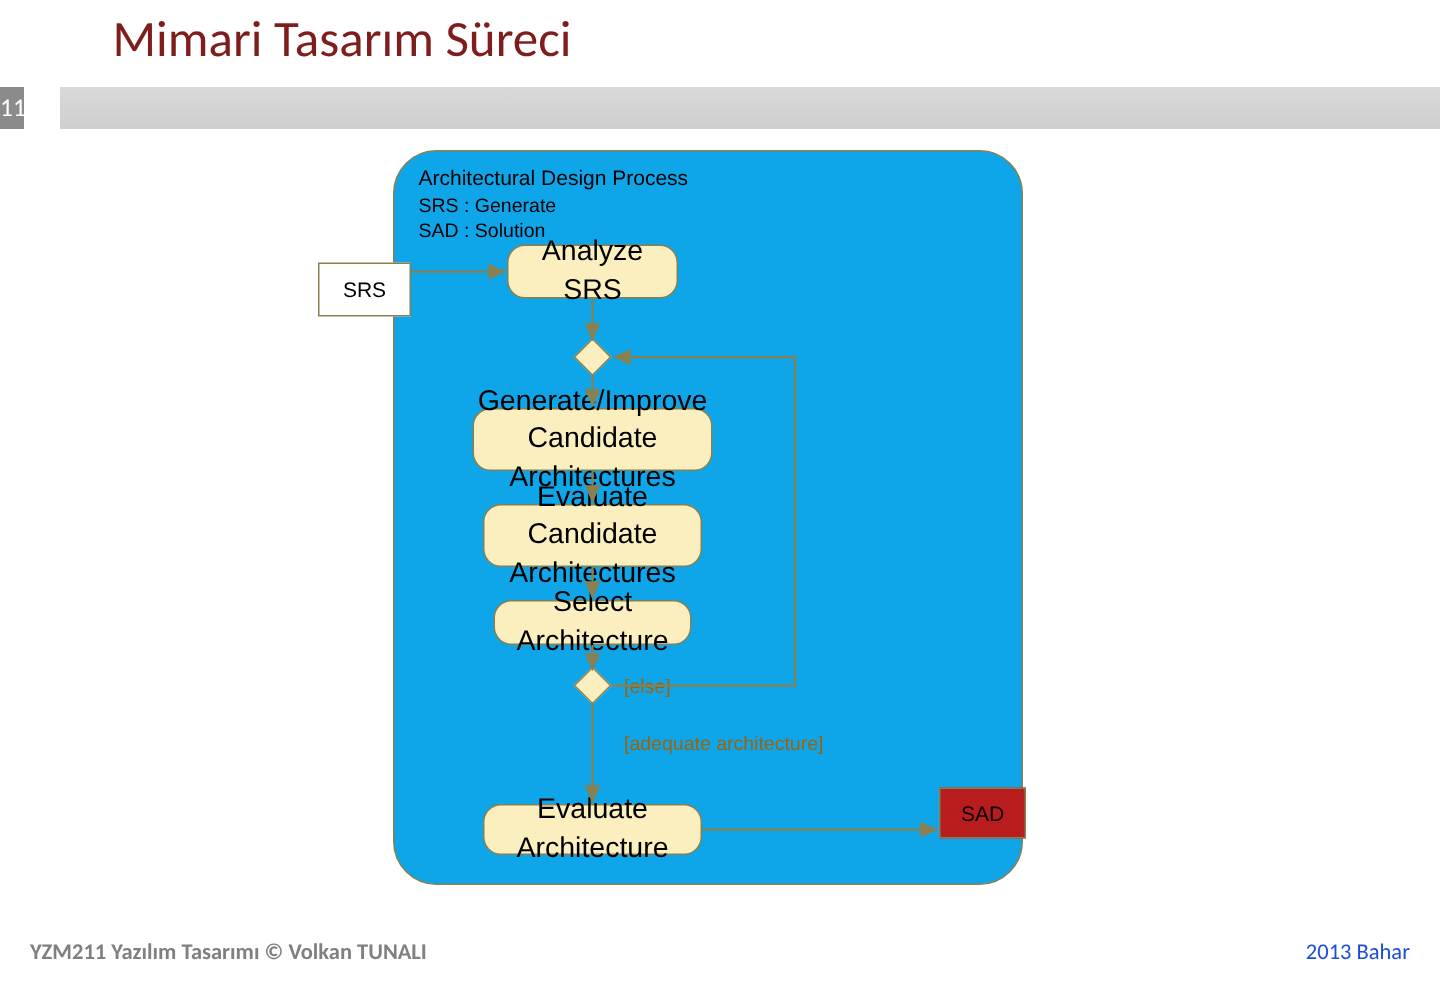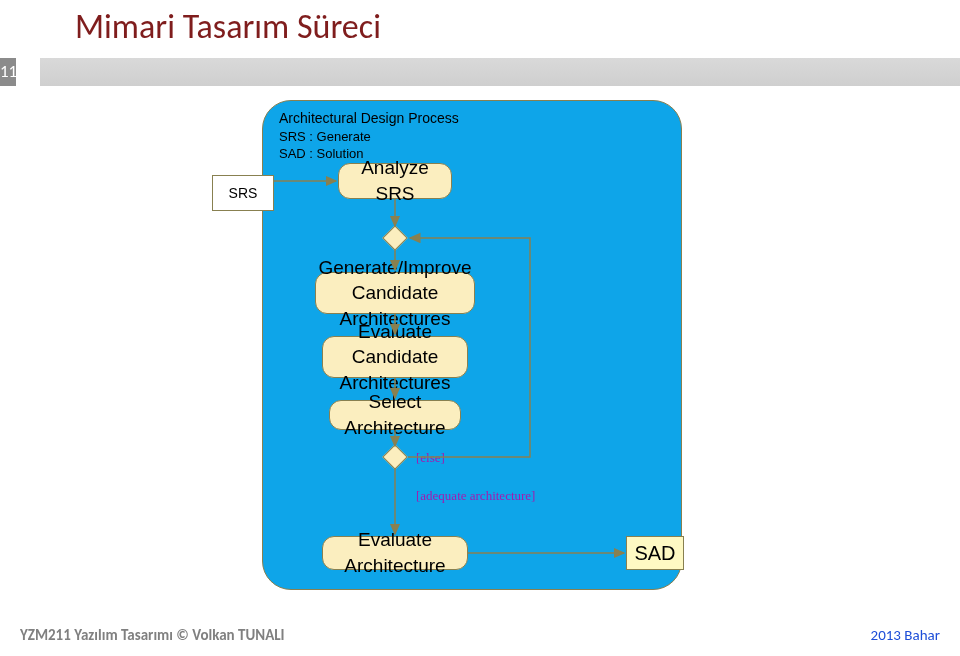--- a/index.html
+++ b/index.html
@@ -88,45 +88,45 @@
       text-align: center;
       font-family: Arial, sans-serif;
       font-size: 19px;
       color: #000;
       line-height: 1.35;
       padding: 4px 8px;
     }
     .sad-box {
       position: absolute;
       left: 626px;
-      top: 536px;
+      top: 525px;
       width: 58px;
       height: 34px;
       border: 1.5px solid #888050;
-      background: #fef9c3;
+      background: #b91c1c;
       display: flex;
       align-items: center;
       justify-content: center;
       font-family: Arial, sans-serif;
-      font-size: 20px;
+      font-size: 14px;
       color: #000;
     }
     .diamond {
       position: absolute;
       width: 18px;
       height: 18px;
       border: 1.5px solid #888050;
       background: #fbeebf;
       transform: rotate(45deg);
     }
     .guard {
       position: absolute;
-      font-family: Liberation Serif, serif;
+      font-family: Liberation Sans, sans-serif;
       font-size: 13px;
-      color: #a21caf;
+      color: #a16207;
       text-align: right;
     }
     svg.connectors {
       position: absolute;
       left: 0; top: 0;
       width: 960px;
       height: 656px;
       pointer-events: none;
     }
     .footer-left {

